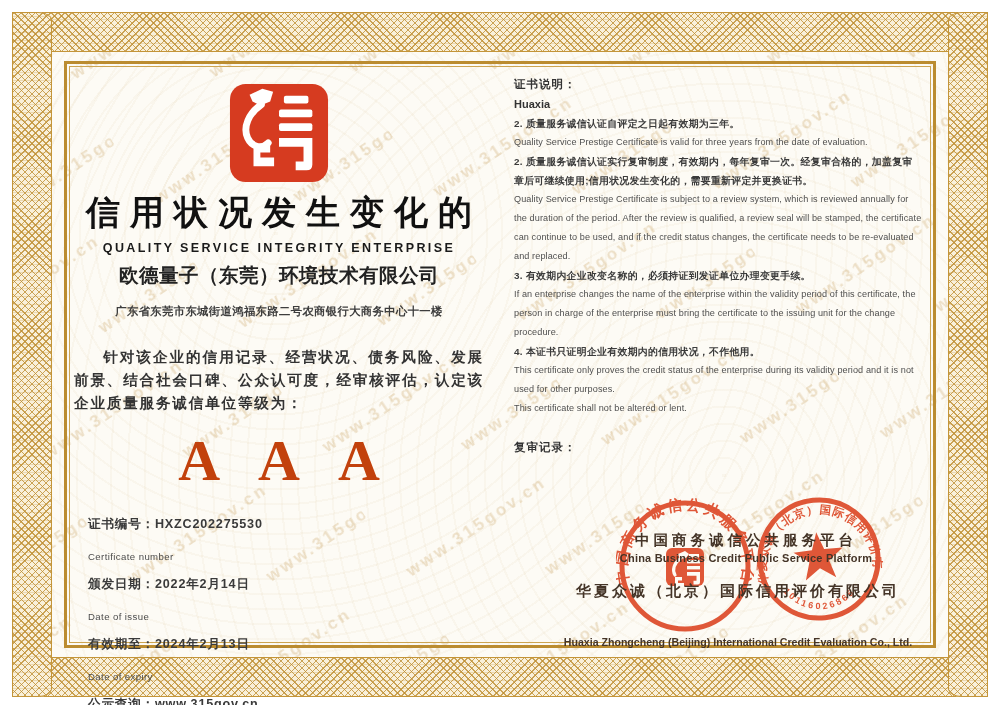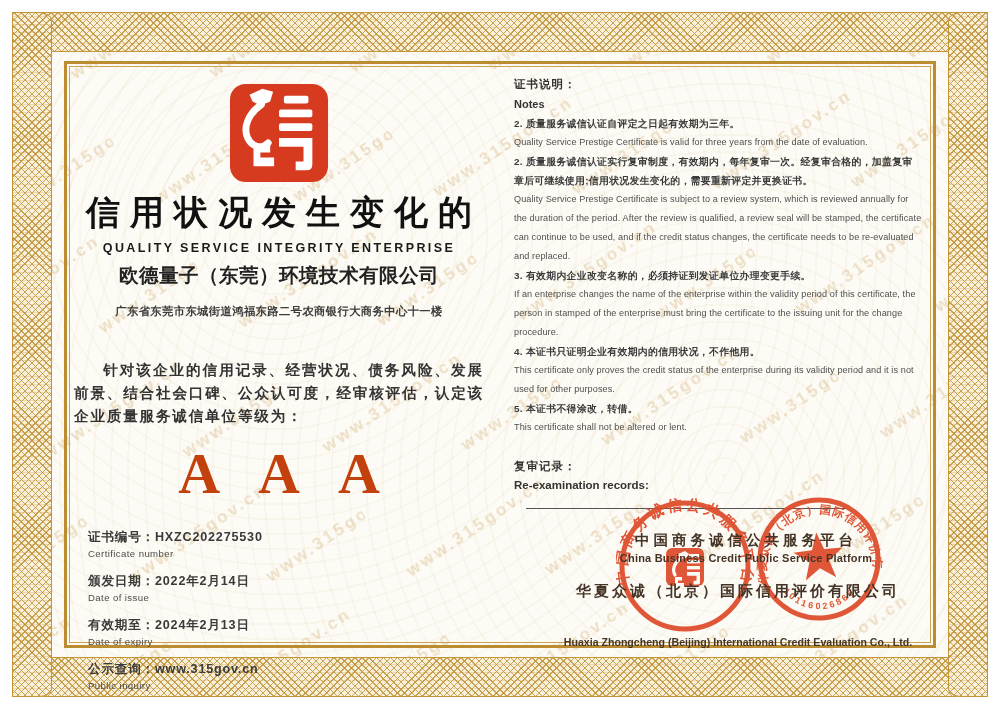--- a/index.html
+++ b/index.html
@@ -33,28 +33,28 @@
   .inner-frame2{position:absolute;inset:2px;border:1px solid #cda552;}
   
   .left-col{position:absolute;left:74px;top:64px;width:410px;}
   .logo{display:block;margin:18px auto 4px auto;width:102px;height:102px;}
   .title-zh{margin-top:6px;text-align:center;font-family:"Liberation Serif","DejaVu Serif",serif;
     font-size:34px;font-weight:bold;color:#111;letter-spacing:10px;text-indent:10px;white-space:nowrap;}
   .title-en{margin-top:5px;text-align:center;font-size:12.5px;font-weight:bold;color:#1a1a1a;
     letter-spacing:2.4px;white-space:nowrap;}
   .company{margin-top:7px;text-align:center;font-size:19.5px;font-weight:bold;color:#222;letter-spacing:.5px;white-space:nowrap;}
   .address{margin-top:15px;text-align:center;font-size:11.3px;font-weight:bold;color:#3d3d3d;letter-spacing:.4px;white-space:nowrap;}
-  .statement{margin-top:40px;font-size:14.6px;font-weight:bold;color:#333;line-height:23px;
+  .statement{margin-top:27px;font-size:14.6px;font-weight:bold;color:#333;line-height:23px;
     letter-spacing:1.8px;text-indent:2em;text-align:justify;}
   .grade{margin-top:12px;text-align:center;font-family:"Liberation Serif","DejaVu Serif",serif;
     font-size:58px;font-weight:bold;color:#c2410c;letter-spacing:38px;text-indent:38px;}
   .fields{margin-top:22px;margin-left:14px;}
   .field{margin-bottom:14px;}
   .field-line{font-size:12.6px;font-weight:bold;color:#3a3a3a;letter-spacing:.8px;}
-  .field-en{margin-top:2px;font-size:9.6px;color:#4c4c4c;letter-spacing:.4px;}
+  .field-en{margin-top:18px;font-size:9.6px;color:#4c4c4c;letter-spacing:.4px;}
   
   .right-col{position:absolute;left:514px;top:74px;width:408px;}
   .notes-head-zh{font-size:11.5px;font-weight:bold;color:#333;line-height:20px;letter-spacing:1px;}
   .notes-head-en{font-size:11px;font-weight:bold;color:#333;line-height:20px;}
   .note-zh{font-size:9.9px;font-weight:bold;color:#3b3b3b;line-height:19px;letter-spacing:.3px;}
   .note-en{font-size:9.1px;color:#4f4f4f;line-height:19px;letter-spacing:.1px;}
   .reexam{margin-top:20px;}
   .reexam-zh{font-size:11.5px;font-weight:bold;color:#333;letter-spacing:1px;line-height:18px;}
   .reexam-en{font-size:11.5px;font-weight:bold;color:#333;line-height:20px;}
   .reexam-rule{display:inline-block;width:320px;border-bottom:1.2px solid #555;margin-left:12px;vertical-align:baseline;}
@@ -140,36 +140,34 @@
         <div class="field-line">
           <span>公示查询：</span><span>www.315gov.cn</span>
         </div>
         <div class="field-en">Public inquiry</div>
       </div>
     </div>
   </div>
 
   <div class="right-col">
     <div class="notes-head-zh">证书说明：</div>
-    <div class="notes-head-en">Notes</div>
+    <div class="notes-head-en">Huaxia</div>
 
     <div class="note-zh">2. 质量服务诚信认证自评定之日起有效期为三年。</div>
     <div class="note-en">Quality Service Prestige Certificate is valid for three years from the date of evaluation.</div>
     <div class="note-zh">2. 质量服务诚信认证实行复审制度，有效期内，每年复审一次。经复审合格的，加盖复审章后可继续使用;信用状况发生变化的，需要重新评定并更换证书。</div>
     <div class="note-en">Quality Service Prestige Certificate is subject to a review system, which is reviewed annually for the duration of the period. After the review is qualified, a review seal will be stamped, the certificate can continue to be used, and if the credit status changes, the certificate needs to be re-evaluated and replaced.</div>
     <div class="note-zh">3. 有效期内企业改变名称的，必须持证到发证单位办理变更手续。</div>
-    <div class="note-en">If an enterprise changes the name of the enterprise within the validity period of this certificate, the person in stamped of the enterprise must bring the certificate to the issuing unit for the change procedure.</div>
+    <div class="note-en">If an enterprise changes the name of the enterprise within the validity period of this certificate, the person in charge of the enterprise must bring the certificate to the issuing unit for the change procedure.</div>
     <div class="note-zh">4. 本证书只证明企业有效期内的信用状况，不作他用。</div>
     <div class="note-en">This certificate only proves the credit status of the enterprise during its validity period and it is not used for other purposes.</div>
-    <div class="note-zh">5. 本证书不得涂改，转借。</div>
     <div class="note-en">This certificate shall not be altered or lent.</div>
 
     <div class="reexam">
       <div class="reexam-zh">复审记录：</div>
-      <div class="reexam-en"><span>Re-examination records:</span><span class="reexam-rule"></span></div>
     </div>
   </div>
 
   <svg class="seal seal-left" width="138" height="142" viewBox="0 0 138 142">
     <circle cx="69" cy="72" r="63" class="seal-stroke" stroke-width="5"></circle>
     <defs>
         <path id="arcL" d="M 14,92 A 58,58 0 1 1 124,92" fill="none"></path>
       </defs>
     <text class="seal-arc-text" font-size="15" letter-spacing="3">
       <textPath href="#arcL" startOffset="2">中国商务诚信公共服务平台</textPath>

